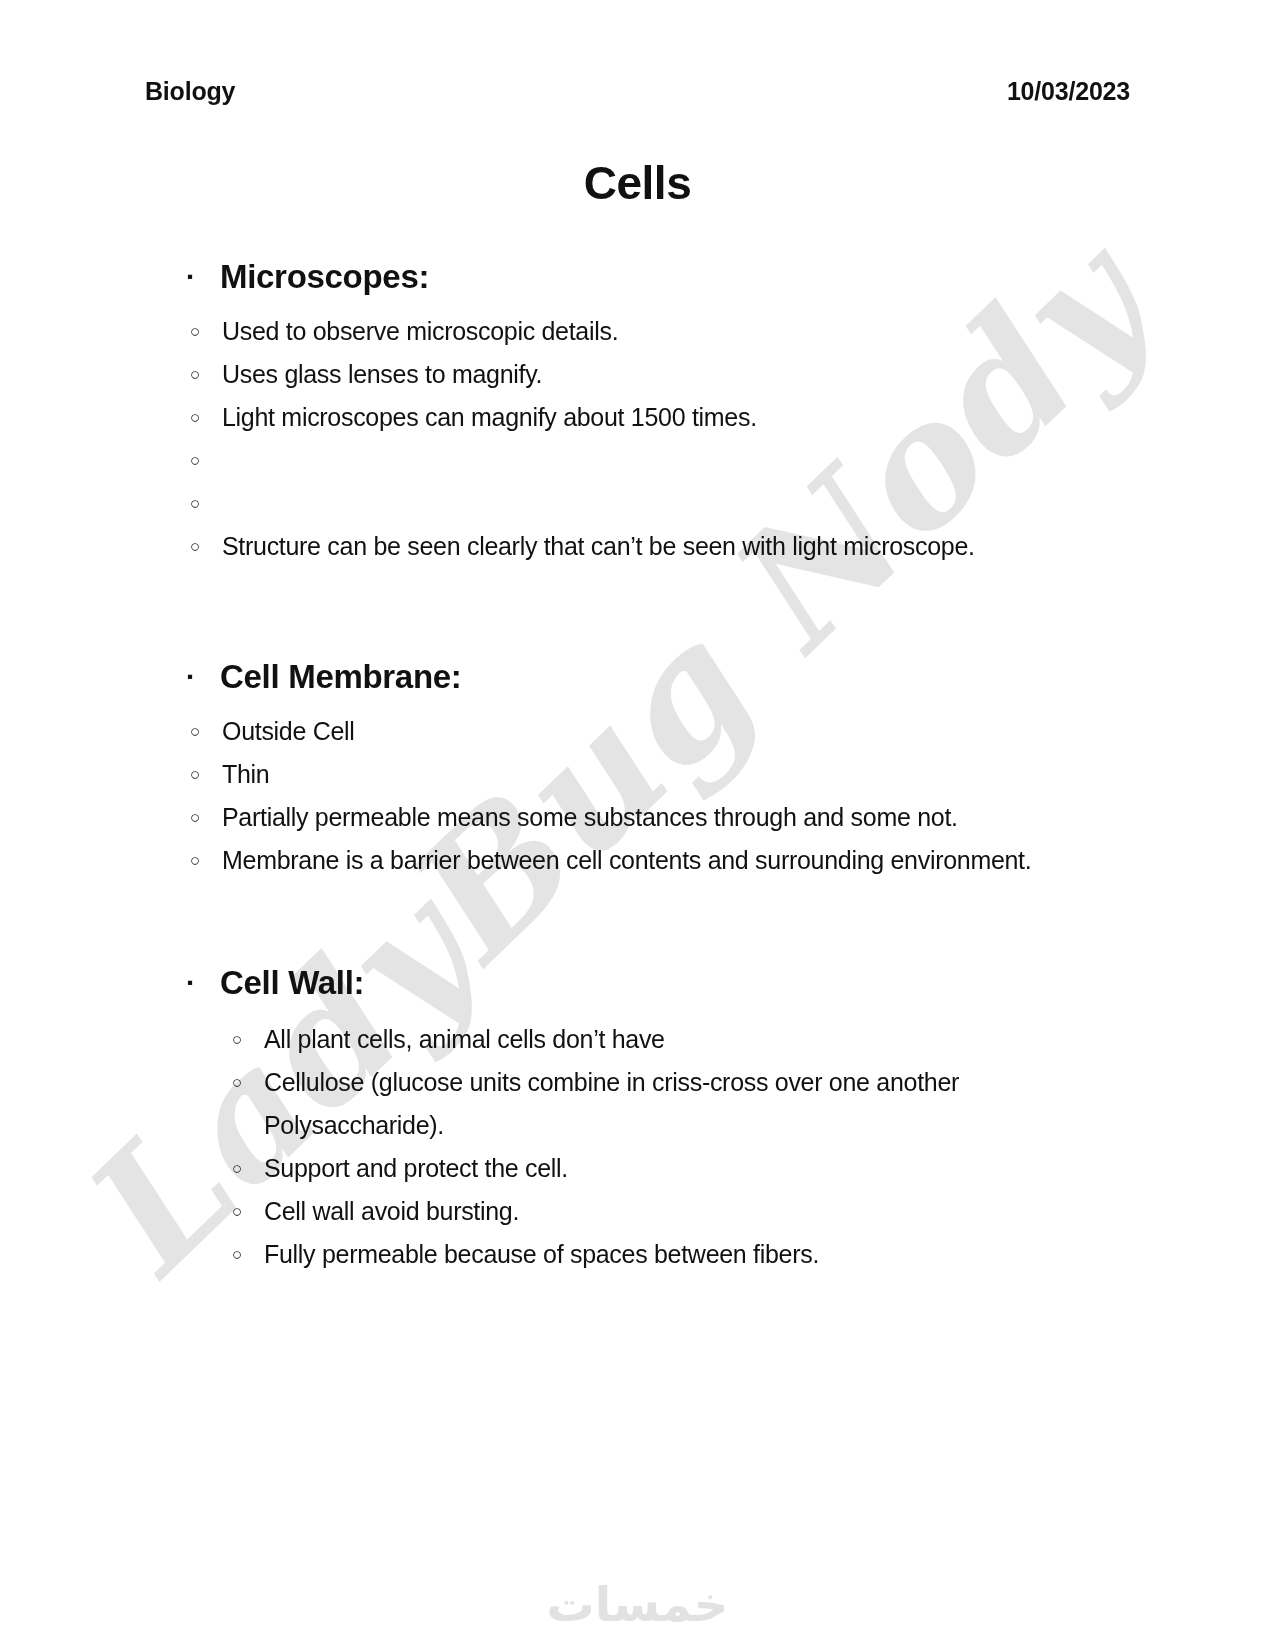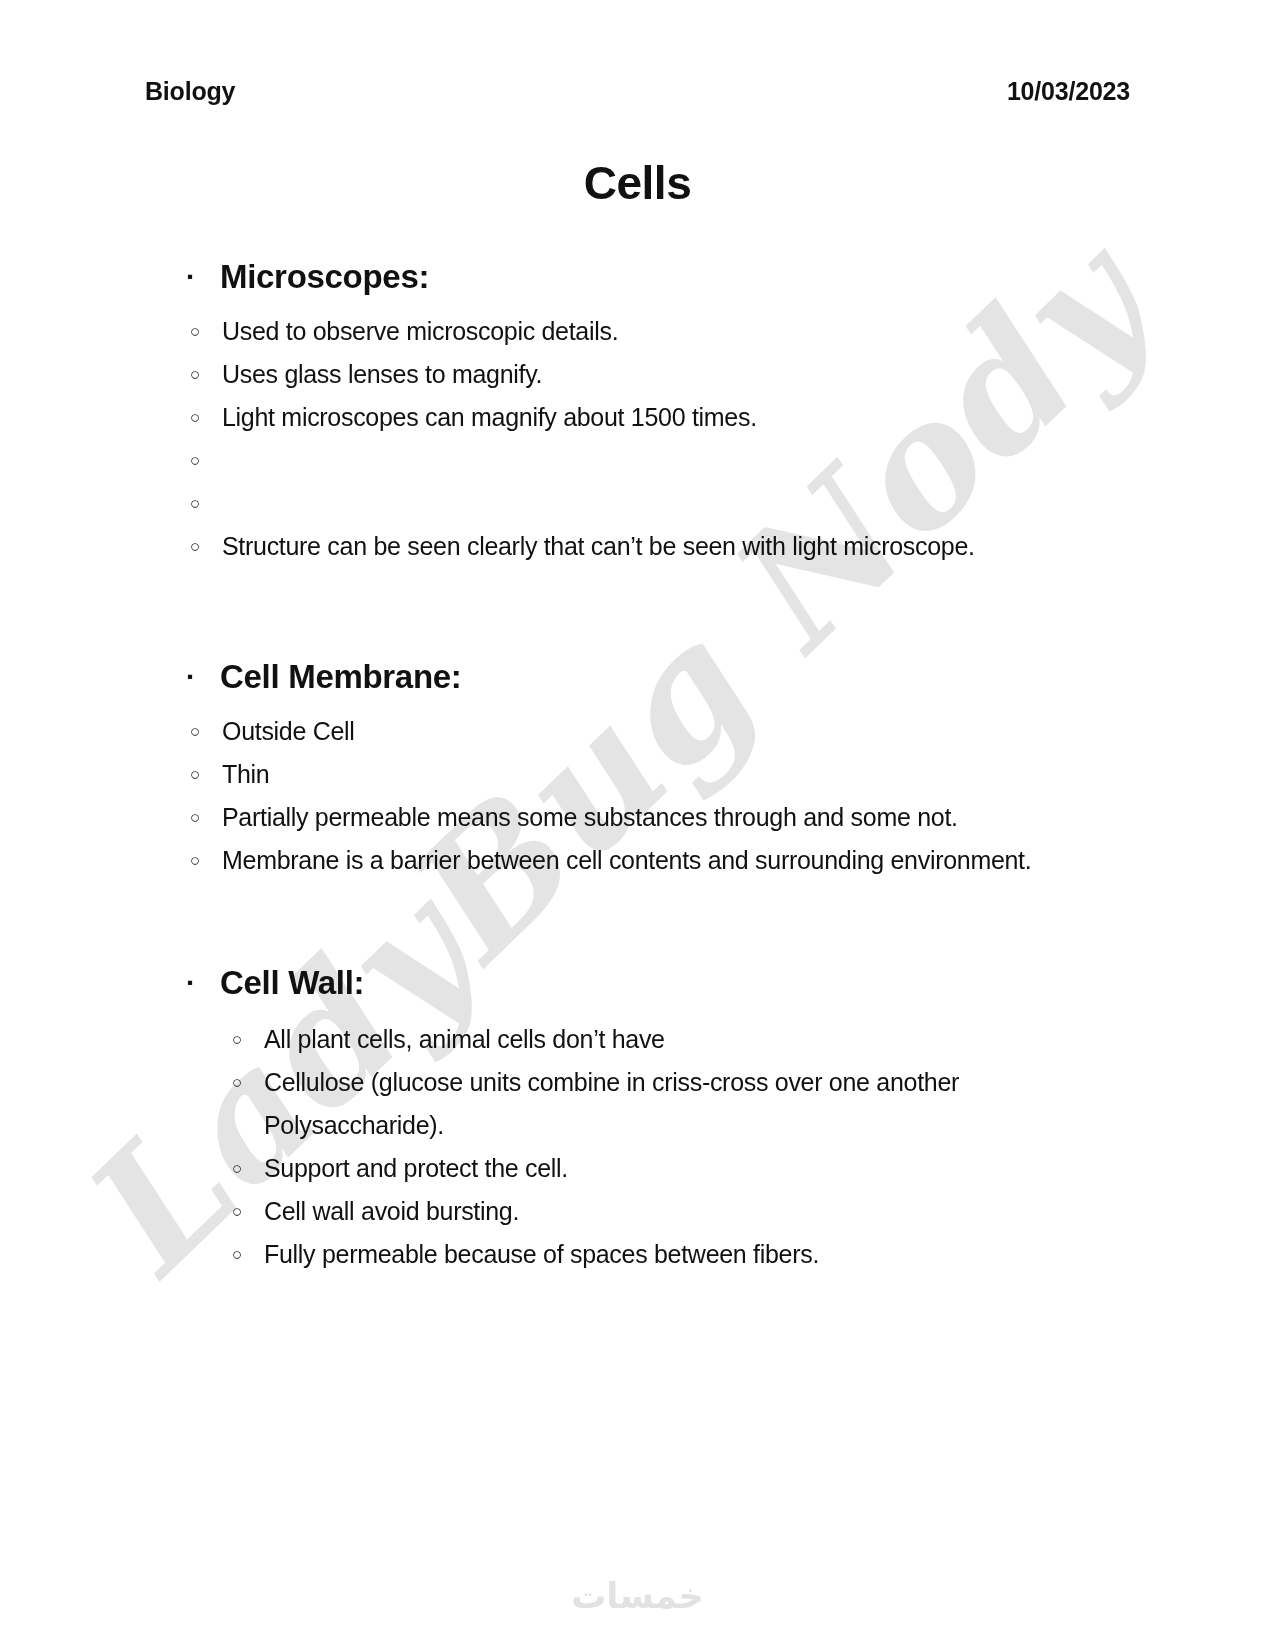--- a/index.html
+++ b/index.html
@@ -29,21 +29,21 @@
     z-index: 0;
     user-select: none;
   }
   .footer-logo {
     position: absolute;
     left: 50%;
     top: 1576px;
     transform: translateX(-50%);
     font-family: "DejaVu Sans", sans-serif;
     font-weight: bold;
-    font-size: 35px;
+    font-size: 48px;
     z-index: 0;
     user-select: none;
     text-align: right;
   }
   
   .content {
     position: relative;
     z-index: 1;
     padding: 76px 145px 0 145px;
   }

